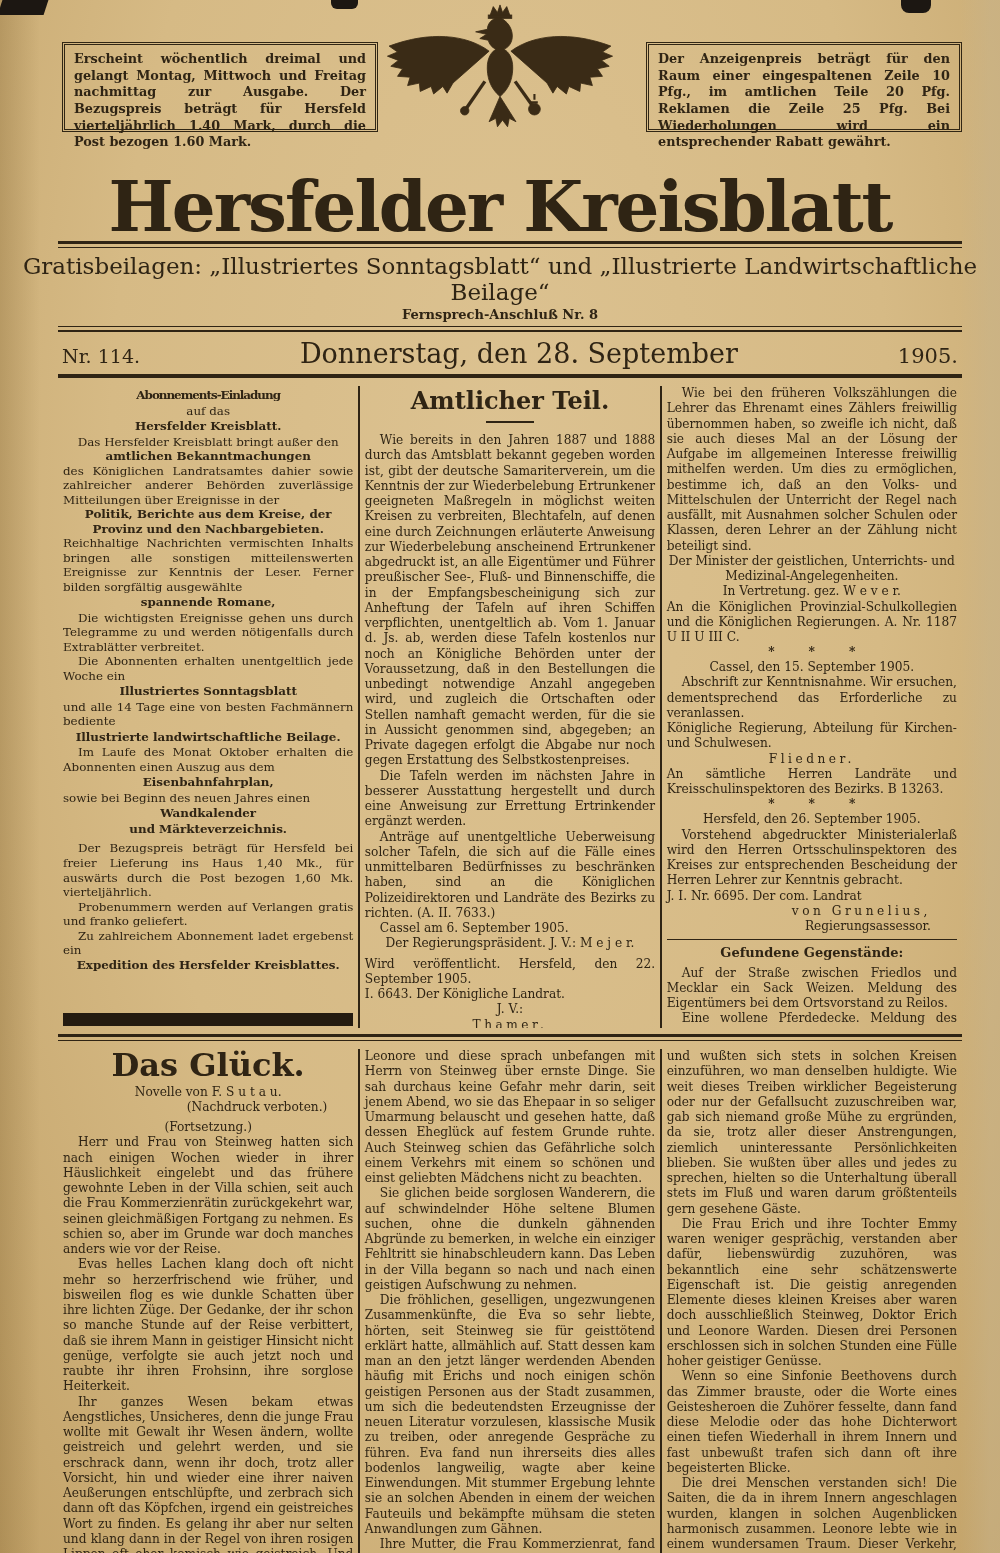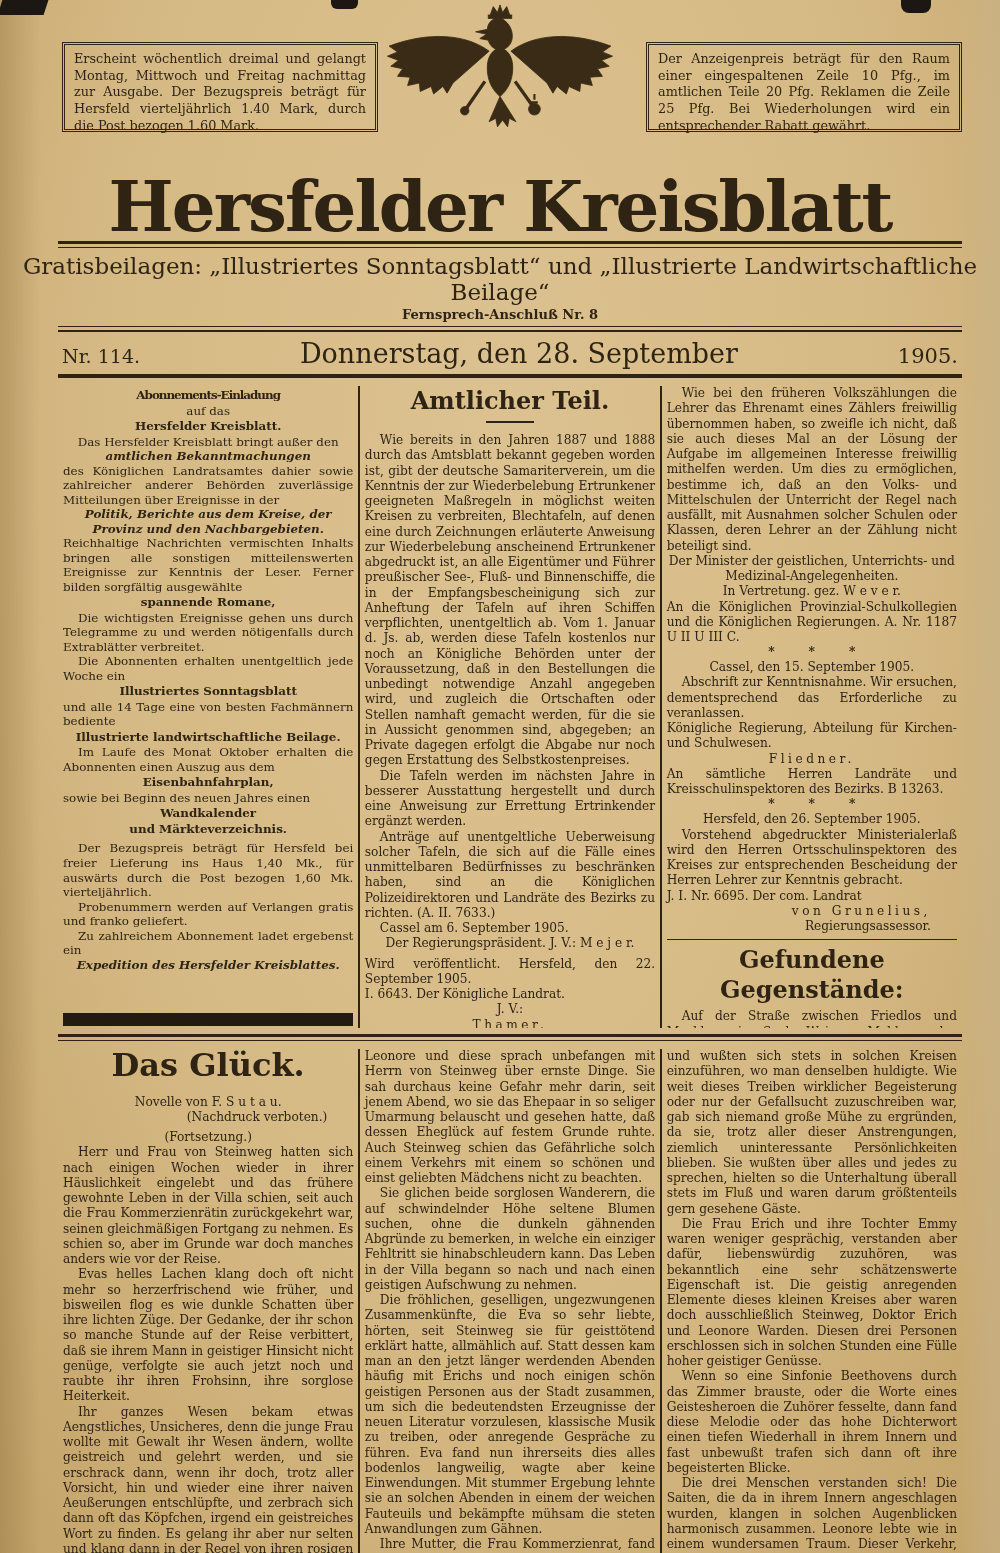--- a/index.html
+++ b/index.html
@@ -12,21 +12,21 @@
     font-family:"DejaVu Serif","Liberation Serif",serif;
   }
   .artifact{position:absolute;background:#1c1712;}
   .artifact.a1{left:0;top:0;width:46px;height:15px;transform:skewX(-18deg);}
   .artifact.a2{left:331px;top:0;width:27px;height:9px;border-radius:0 0 6px 6px;}
   .artifact.a3{left:901px;top:0;width:30px;height:13px;border-radius:0 0 8px 8px;}
 
   .mast-top{position:relative;height:118px;padding:42px 38px 0 62px;display:flex;justify-content:space-between;}
   .notice-box{
     width:292px;height:72px;border:3px double #31261ా4;border:3px double #312614;
-    padding:6px 9px;font-size:12.8px;font-weight:400;line-height:1.3;text-align:justify;
+    padding:6px 9px;font-size:12.8px;font-weight:700;line-height:1.3;text-align:justify;
   }
   .emblem{position:absolute;left:50%;top:4px;transform:translateX(-50%);}
 
   .title{
     margin:12px 30px 0;text-align:center;font-size:69px;font-weight:800;
     letter-spacing:-2px;line-height:1.0;white-space:nowrap;
   }
   .rule-double{margin:0 38px 0 58px;border-top:3px solid #2f2414;border-bottom:1px solid #2f2414;height:3px;}
   .rule-double.thin{border-top-width:1px;}
   .subtitle{margin-top:5px;text-align:center;font-size:23px;font-weight:400;}
@@ -50,31 +50,31 @@
   .blk{font-size:12.2px;line-height:1.25;text-align:justify;hyphens:auto;}
   .s-p{text-indent:15px;}
   .s-np{text-indent:0;}
   .s-c{text-align:center;}
   .s-r{text-align:right;padding-right:26px;}
   .s-sp{letter-spacing:3.5px;}
   .s-mt{margin-top:5px;}
   .s-hxl{font-size:25px;font-weight:800;text-align:center;line-height:1.1;letter-spacing:-1px;margin:2px 0 1px;}
   .s-hlg{font-size:23px;font-weight:800;text-align:center;line-height:1.1;margin:1px 0;}
   .s-hmd{font-size:18px;font-weight:800;text-align:center;line-height:1.15;margin:1px 0;}
-  .s-hsm{font-size:14px;font-weight:800;text-align:center;line-height:1.2;font-style:italic;}
+  .s-hsm{font-size:14px;font-weight:800;text-align:center;line-height:1.2;}
   .s-smc{font-size:13px;text-align:center;}
   .s-headline{
     font-size:24px;font-weight:800;text-align:center;margin:0 0 10px;padding-bottom:7px;position:relative;
   }
   .s-headline::after{
     content:"";position:absolute;left:50%;transform:translateX(-50%);bottom:0;
     width:48px;border-top:2px solid currentColor;
   }
-  .s-article{font-size:24px;font-weight:800;text-align:center;margin:4px 7px 4px;}
-  .s-novel{font-size:32px;font-weight:800;text-align:center;line-height:1.05;margin-bottom:12px;}
+  .s-article{font-size:13px;font-weight:800;text-align:center;margin:4px 7px 4px;}
+  .s-novel{font-size:32px;font-weight:800;text-align:center;line-height:1.05;margin-bottom:2px;}
   .s-rule-full{border-top:1.5px solid currentColor;height:0;margin:5px 0;}
   .s-stars{text-align:center;font-weight:700;letter-spacing:34px;padding-left:34px;line-height:.9;margin:2px 0;}
   .ad-bar{position:absolute;left:5px;right:5px;bottom:2px;height:13px;background:#241b10;}
   .main-cols .col:first-child .blk{font-size:11.9px;line-height:1.22;}
 </style>
 </head>
 <body>
 
 <div class="page">
   <div class="artifact a1"></div>

